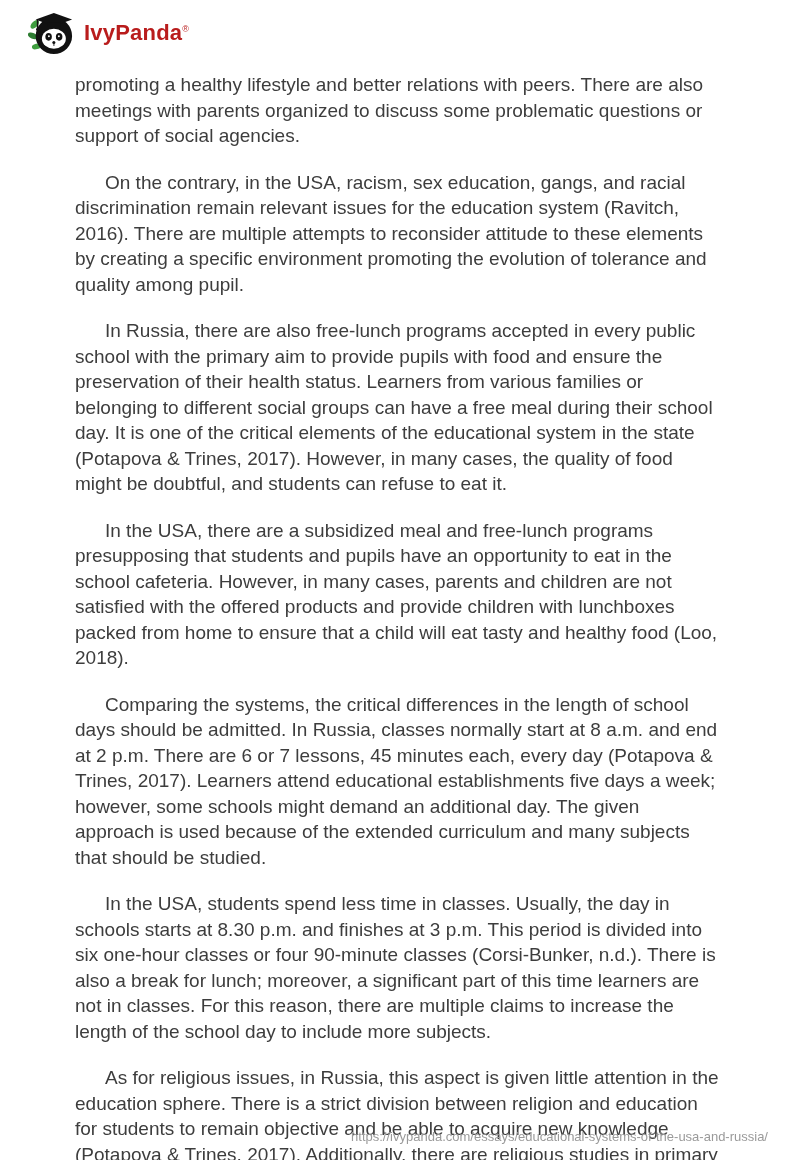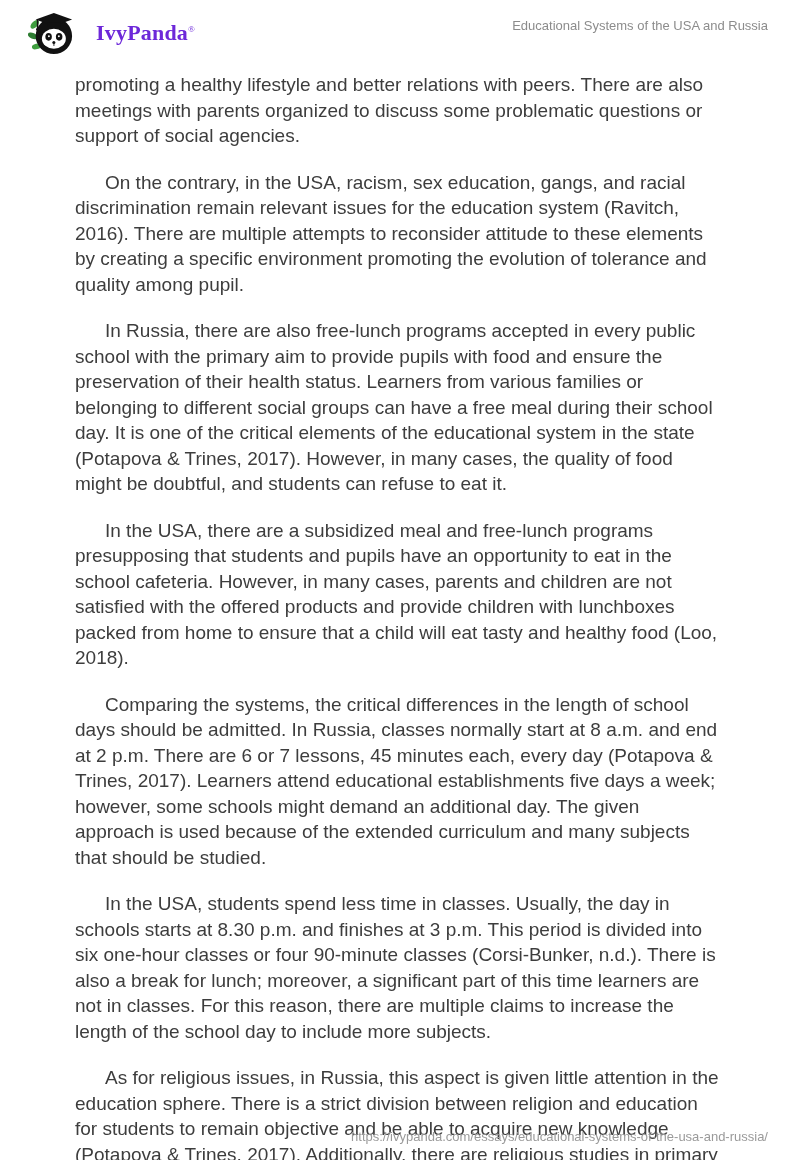--- a/index.html
+++ b/index.html
@@ -27,24 +27,23 @@
   .logo-wrap {
     display: flex;
     align-items: center;
     gap: 10px;
     cursor: pointer;
   }
   .logo-svg { display: block; }
   .brand {
     font-size: 22px;
     font-weight: bold;
-    color: #6d28d9;
+    color: #b91c1c;
     letter-spacing: 0.2px;
-    font-family: Liberation Serif, serif;
-    margin-left: 12px;
+    font-family: Liberation Sans, sans-serif;
   }
   .brand sup {
     font-size: 9px;
     font-weight: normal;
     vertical-align: super;
   }
   .doc-title {
     margin-left: auto;
     font-size: 13px;
     color: #8c8c8c;
@@ -106,21 +105,20 @@
           <rect x="26.6" y="35" width="0.9" height="2.5" fill="#111111"></rect>
 
           <polygon points="27,3 46,10 27,17 8,10" fill="#111111"></polygon>
           <rect x="20" y="13" width="14" height="4" fill="#111111"></rect>
           <line x1="10" y1="10" x2="10" y2="19" stroke="#111111" stroke-width="1.6"></line>
           <circle cx="10" cy="20" r="1.6" fill="#111111"></circle>
         </svg>
       </span>
       <span class="brand"><span>IvyPanda</span><sup>®</sup></span>
     </div>
-    <div class="doc-title">Educational Systems of the USA and Russia</div>
   </div>
 
   <div class="essay">
       <p>promoting a healthy lifestyle and better relations with peers. There are also meetings with parents organized to discuss some problematic questions or support of social agencies.</p>
       <p>On the contrary, in the USA, racism, sex education, gangs, and racial discrimination remain relevant issues for the education system (Ravitch, 2016). There are multiple attempts to reconsider attitude to these elements by creating a specific environment promoting the evolution of tolerance and quality among pupil.</p>
       <p>In Russia, there are also free-lunch programs accepted in every public school with the primary aim to provide pupils with food and ensure the preservation of their health status. Learners from various families or belonging to different social groups can have a free meal during their school day. It is one of the critical elements of the educational system in the state (Potapova &amp; Trines, 2017). However, in many cases, the quality of food might be doubtful, and students can refuse to eat it.</p>
       <p>In the USA, there are a subsidized meal and free-lunch programs presupposing that students and pupils have an opportunity to eat in the school cafeteria. However, in many cases, parents and children are not satisfied with the offered products and provide children with lunchboxes packed from home to ensure that a child will eat tasty and healthy food (Loo, 2018).</p>
       <p>Comparing the systems, the critical differences in the length of school days should be admitted. In Russia, classes normally start at 8 a.m. and end at 2 p.m. There are 6 or 7 lessons, 45 minutes each, every day (Potapova &amp; Trines, 2017). Learners attend educational establishments five days a week; however, some schools might demand an additional day. The given approach is used because of the extended curriculum and many subjects that should be studied.</p>
       <p>In the USA, students spend less time in classes. Usually, the day in schools starts at 8.30 p.m. and finishes at 3 p.m. This period is divided into six one-hour classes or four 90-minute classes (Corsi-Bunker, n.d.). There is also a break for lunch; moreover, a significant part of this time learners are not in classes. For this reason, there are multiple claims to increase the length of the school day to include more subjects.</p>
       <p>As for religious issues, in Russia, this aspect is given little attention in the education sphere. There is a strict division between religion and education for students to remain objective and be able to acquire new knowledge (Potapova &amp; Trines, 2017). Additionally, there are religious studies in primary schools; however, there are some attempts to add this subject to the curriculum. Holidays such as Easter and Christmas are observed and celebrated as they are considered days-off.</p>

